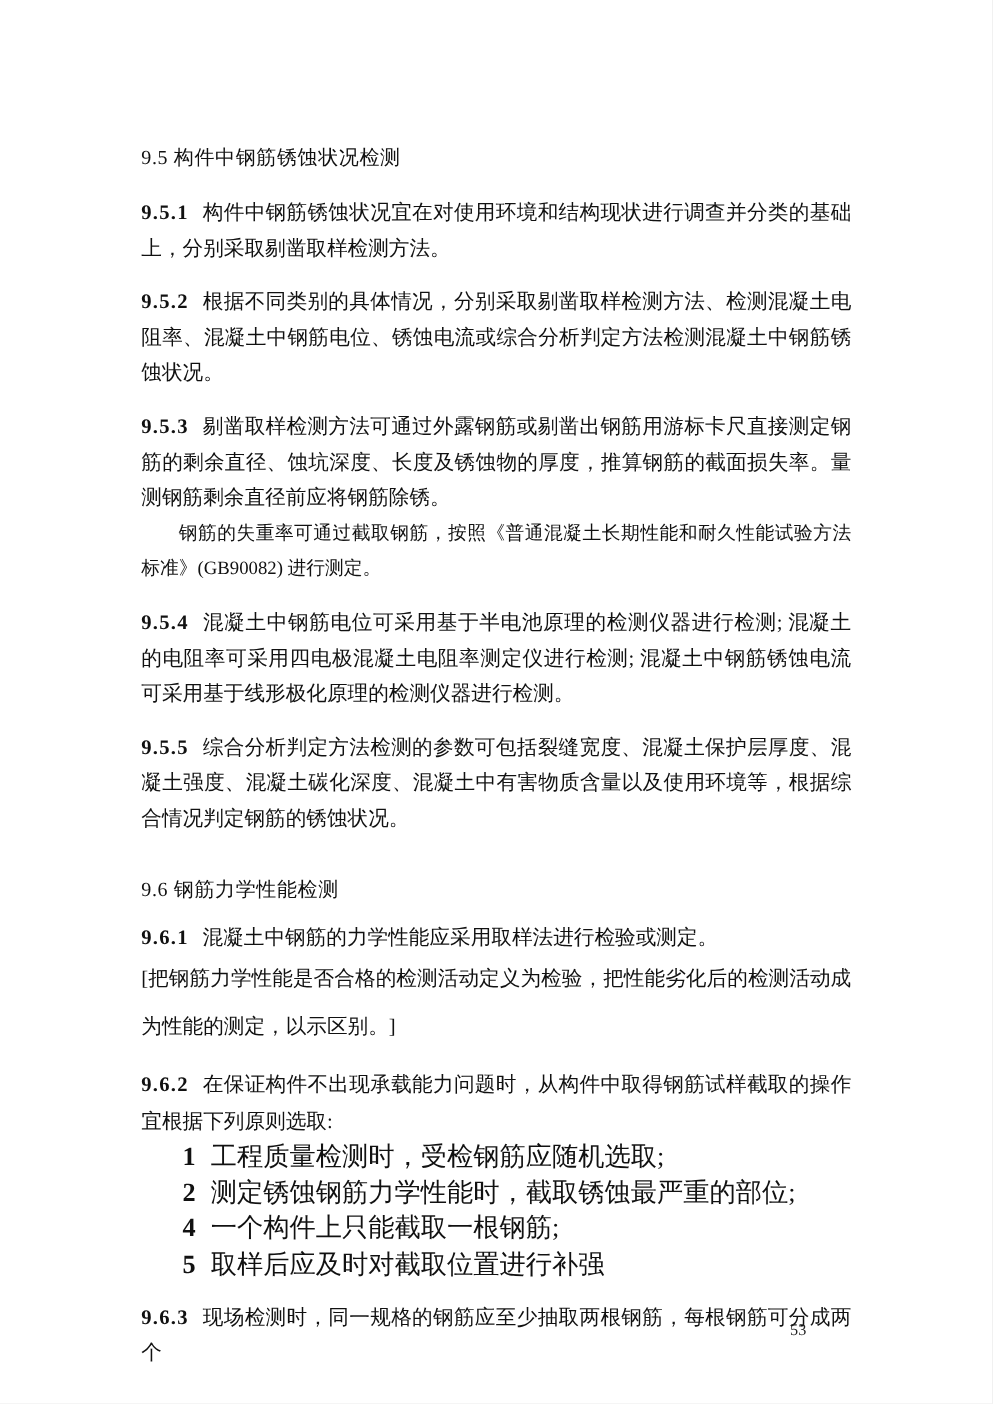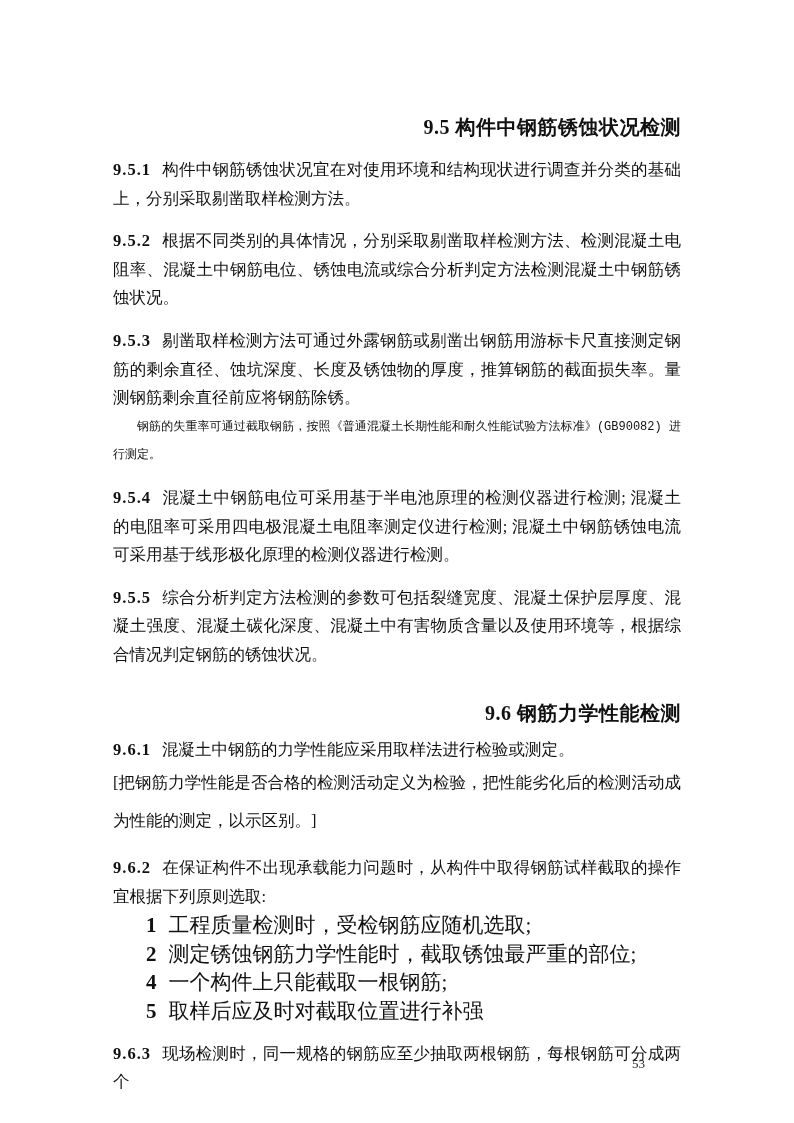--- a/index.html
+++ b/index.html
@@ -17,48 +17,47 @@
     color: #111111;
     overflow: hidden;
   }
   .content {
     position: absolute;
     left: 113px;
     top: 112px;
     width: 568px;
   }
   .section-heading {
-    font-size: 20px;
-    font-weight: bold;
-    text-align: right;
+    font-size: 16px;
+    font-weight: normal;
+    text-align: left;
     line-height: 30px;
     margin: 0 0 14px 0;
     letter-spacing: 0.5px;
   }
   .section-heading.second {
     margin: 28px 0 6px 0;
   }
   .clause {
     font-size: 16.5px;
     line-height: 28.6px;
     text-align: justify;
     margin: 14px 0 0 0;
   }
   .clause .num {
     font-weight: bold;
     margin-right: 11px;
     letter-spacing: 1px;
   }
   .note-indent {
-    font-size: 12px;
+    font-size: 15px;
     line-height: 28.6px;
     text-align: justify;
     text-indent: 2em;
     margin: 0;
-    font-family: Liberation Mono, monospace;
   }
   .bracket-note {
     font-size: 16.5px;
     line-height: 38px;
     text-align: justify;
     margin: 0;
     font-family: Liberation Serif, serif;
   }
   .list-item {
     font-size: 21px;

